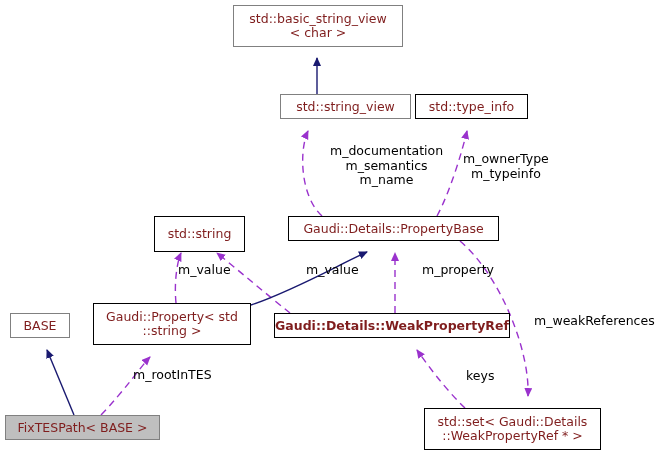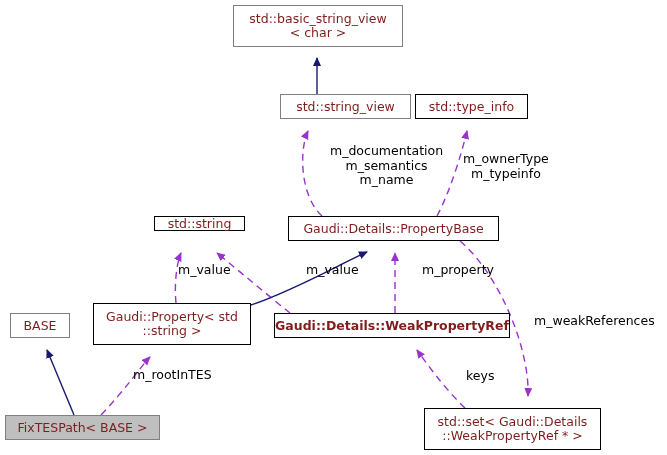--- a/index.html
+++ b/index.html
@@ -115,21 +115,21 @@
     </g>
   </svg>
 
   <div class="node" style="left:233px; top:5px; width:170px; height:42px;">std::basic_string_view
 &lt; char &gt;</div>
 
   <div class="node" style="left:251px; top:94px; width:131px; height:25px;margin-left:29px;">std::string_view</div>
 
   <div class="node solid" style="left:415px; top:94px; width:113px; height:25px;">std::type_info</div>
 
-  <div class="node solid" style="left:154px; top:216px; width:91px; height:15px;">std::string</div>
+  <div class="node solid" style="left:154px; top:216px; width:91px; height:36px;">std::string</div>
 
   <div class="node solid" style="left:288px; top:216px; width:211px; height:25px;">Gaudi::Details::PropertyBase</div>
 
   <div class="node" style="left:10px; top:313px; width:60px; height:25px;">BASE</div>
 
   <div class="node solid" style="left:93px; top:303px; width:158px; height:42px;">Gaudi::Property&lt; std
 ::string &gt;</div>
 
   <div class="node solid" style="left:274px; top:313px; width:236px; height:25px;font-weight:bold;">Gaudi::Details::WeakPropertyRef</div>
 

